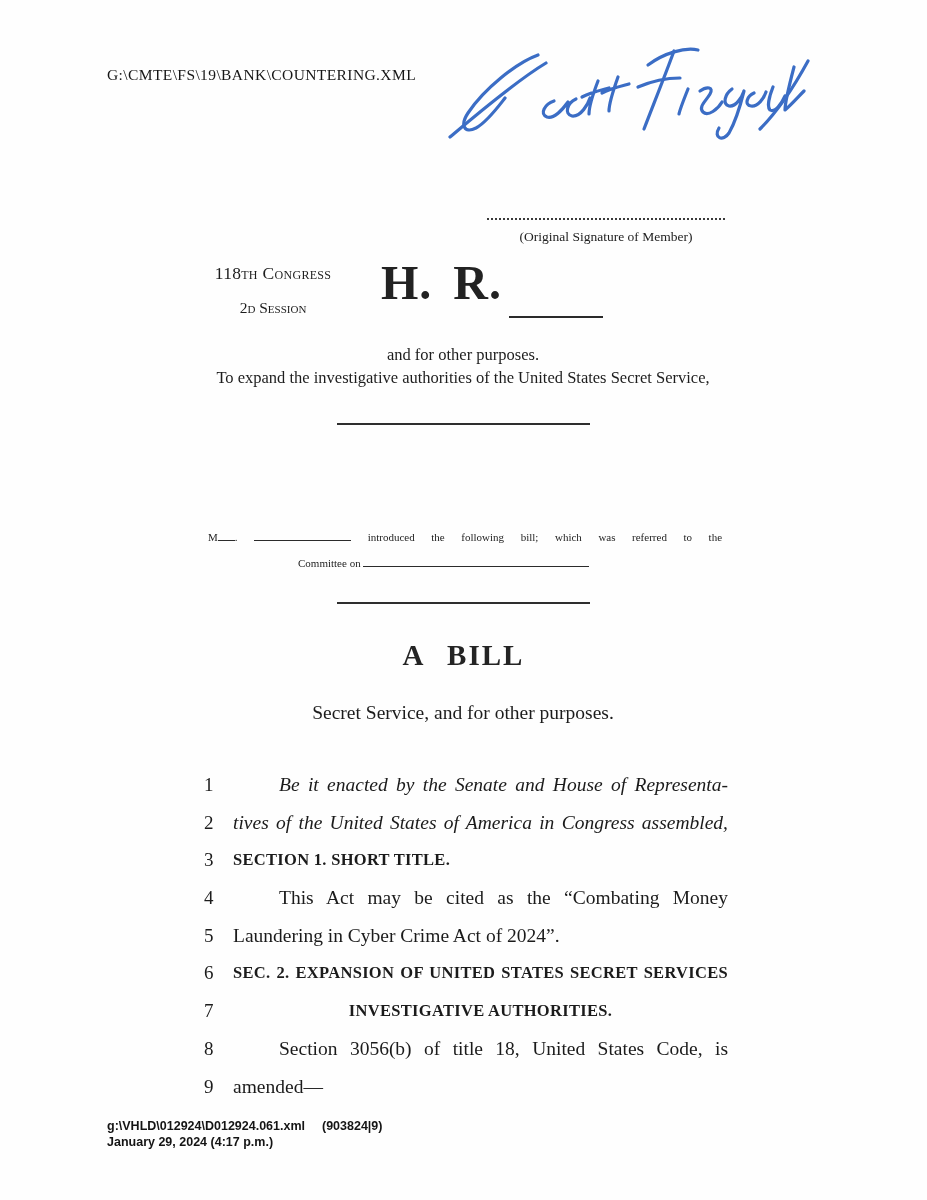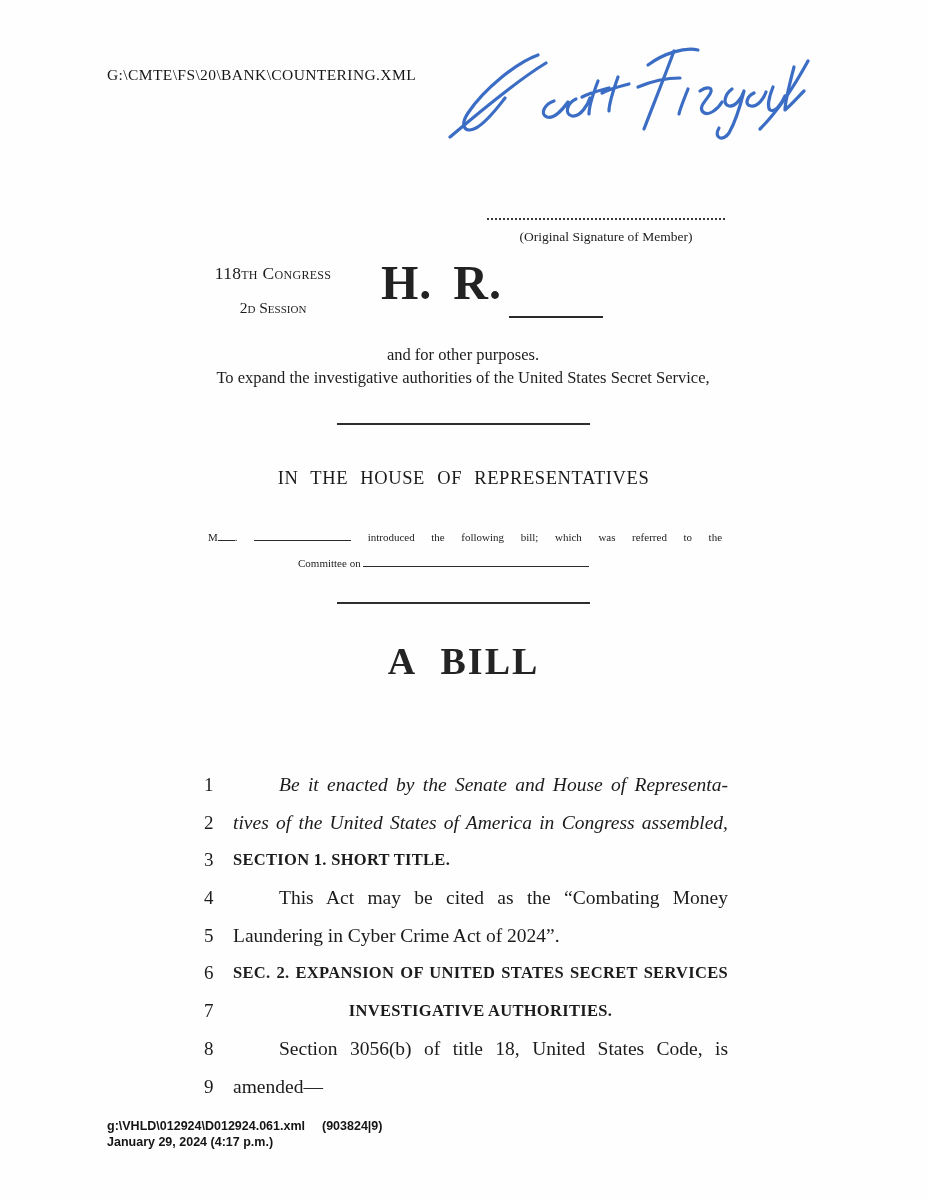--- a/index.html
+++ b/index.html
@@ -63,21 +63,21 @@
   }
   .intro-line1 { text-align:justify; text-align-last:justify; }
   .blank { display:inline-block; border-bottom:1.6px solid #2b2b2b; height:15px; vertical-align:baseline; }
   .blank-short { width:17px; }
   .blank-med { width:97px; }
   .blank-long { width:226px; }
   .intro-line2 { margin-top:2px; padding-left:90px; }
 
   .bill-heading {
     position:absolute; left:0; top:639px; width:927px;
-    text-align:center; font-size:38px; font-weight:700;
+    text-align:center; font-size:29px; font-weight:700;
     letter-spacing:2px; word-spacing:14px; color:#242424;
   }
   .bill-title {
     position:absolute; left:63px; top:697px; width:800px;
     text-align:center; font-size:19.5px; line-height:32.5px; color:#1c1c1c;
   }
 
   #body-lines { position:absolute; left:204px; top:766px; width:524px; }
   .body-row { display:flex; height:37.7px; }
   .line-num {
@@ -98,21 +98,21 @@
     font-size:12.5px; font-weight:700; color:#141414; line-height:15.5px;
   }
   .footer-code { position:absolute; left:215px; top:0; white-space:nowrap; }
   .footer-line1 { position:relative; width:400px; }
 </style>
 </head>
 <body>
 
 <div class="page">
 
-  <div class="header-path">G:\CMTE\FS\20\BANK\COUNTERING.XML</div>
+  <div class="header-path">G:\CMTE\FS\19\BANK\COUNTERING.XML</div>
 
   <svg class="signature-svg" width="380" height="112" viewBox="0 0 380 110" fill="none" stroke="#3b6dc5" stroke-width="3.2" stroke-linecap="round" stroke-linejoin="round">
     <path d="M 96,14 C 74,22 42,48 26,72 C 18,84 22,93 34,87 C 45,81 56,66 63,57"></path>
     <path d="M 8,96 C 34,74 74,40 104,22"></path>
     <path d="M 112,60 C 103,63 97,73 105,76 C 112,78 121,68 126,61 M 134,58 C 125,62 122,73 130,75 C 139,76 146,63 148,57 M 156,40 C 151,53 147,67 147,73 M 140,56 C 150,51 160,49 167,47 M 176,36 C 171,50 167,64 167,70 M 160,52 C 170,47 180,45 187,43"></path>
     <path d="M 232,10 C 224,32 212,62 202,88"></path>
     <path d="M 206,24 C 222,12 243,6 256,9"></path>
     <path d="M 196,46 C 210,40 226,37 238,37"></path>
     <path d="M 246,48 C 242,58 238,68 237,73 M 258,50 C 265,45 272,46 268,53 C 264,60 256,66 261,71 C 266,76 276,68 280,61"></path>
     <path d="M 290,48 C 283,53 280,63 287,65 C 294,66 300,56 302,50 C 299,62 295,78 287,92 C 281,101 271,97 277,87"></path>
@@ -132,39 +132,39 @@
   <div class="hr-prefix">H. R.</div>
   <div class="hr-blank"></div>
 
   <div class="purpose">
     <div>and for other purposes.</div>
     <div>To expand the investigative authorities of the United States Secret Service,</div>
   </div>
 
   <div class="rule rule-1"></div>
 
-  <div class="chamber">IN THE HOUSE OF REPRESENTATIVES</div>
 
   <div class="intro">
     <div class="intro-line1">
       <span>M</span><span class="blank blank-short"></span><span>.</span>
       <span class="blank blank-med"></span>
       <span>introduced the following bill; which was referred to the</span>
     </div>
     <div class="intro-line2">
       <span>Committee on</span>
       <span class="blank blank-long"></span>
     </div>
   </div>
 
   <div class="rule rule-2"></div>
 
   <div class="bill-heading">A BILL</div>
 
   <div class="bill-title">
+    <div>Secret Service, and for other purposes.</div>
   </div>
 
   <div id="body-lines">
       <div class="body-row italic indent justify">
       <span class="line-num">1</span>
       <div class="line-text">Be it enacted by the Senate and House of Representa-</div>
     </div>
       <div class="body-row italic justify">
       <span class="line-num">2</span>
       <div class="line-text">tives of the United States of America in Congress assembled,</div>

